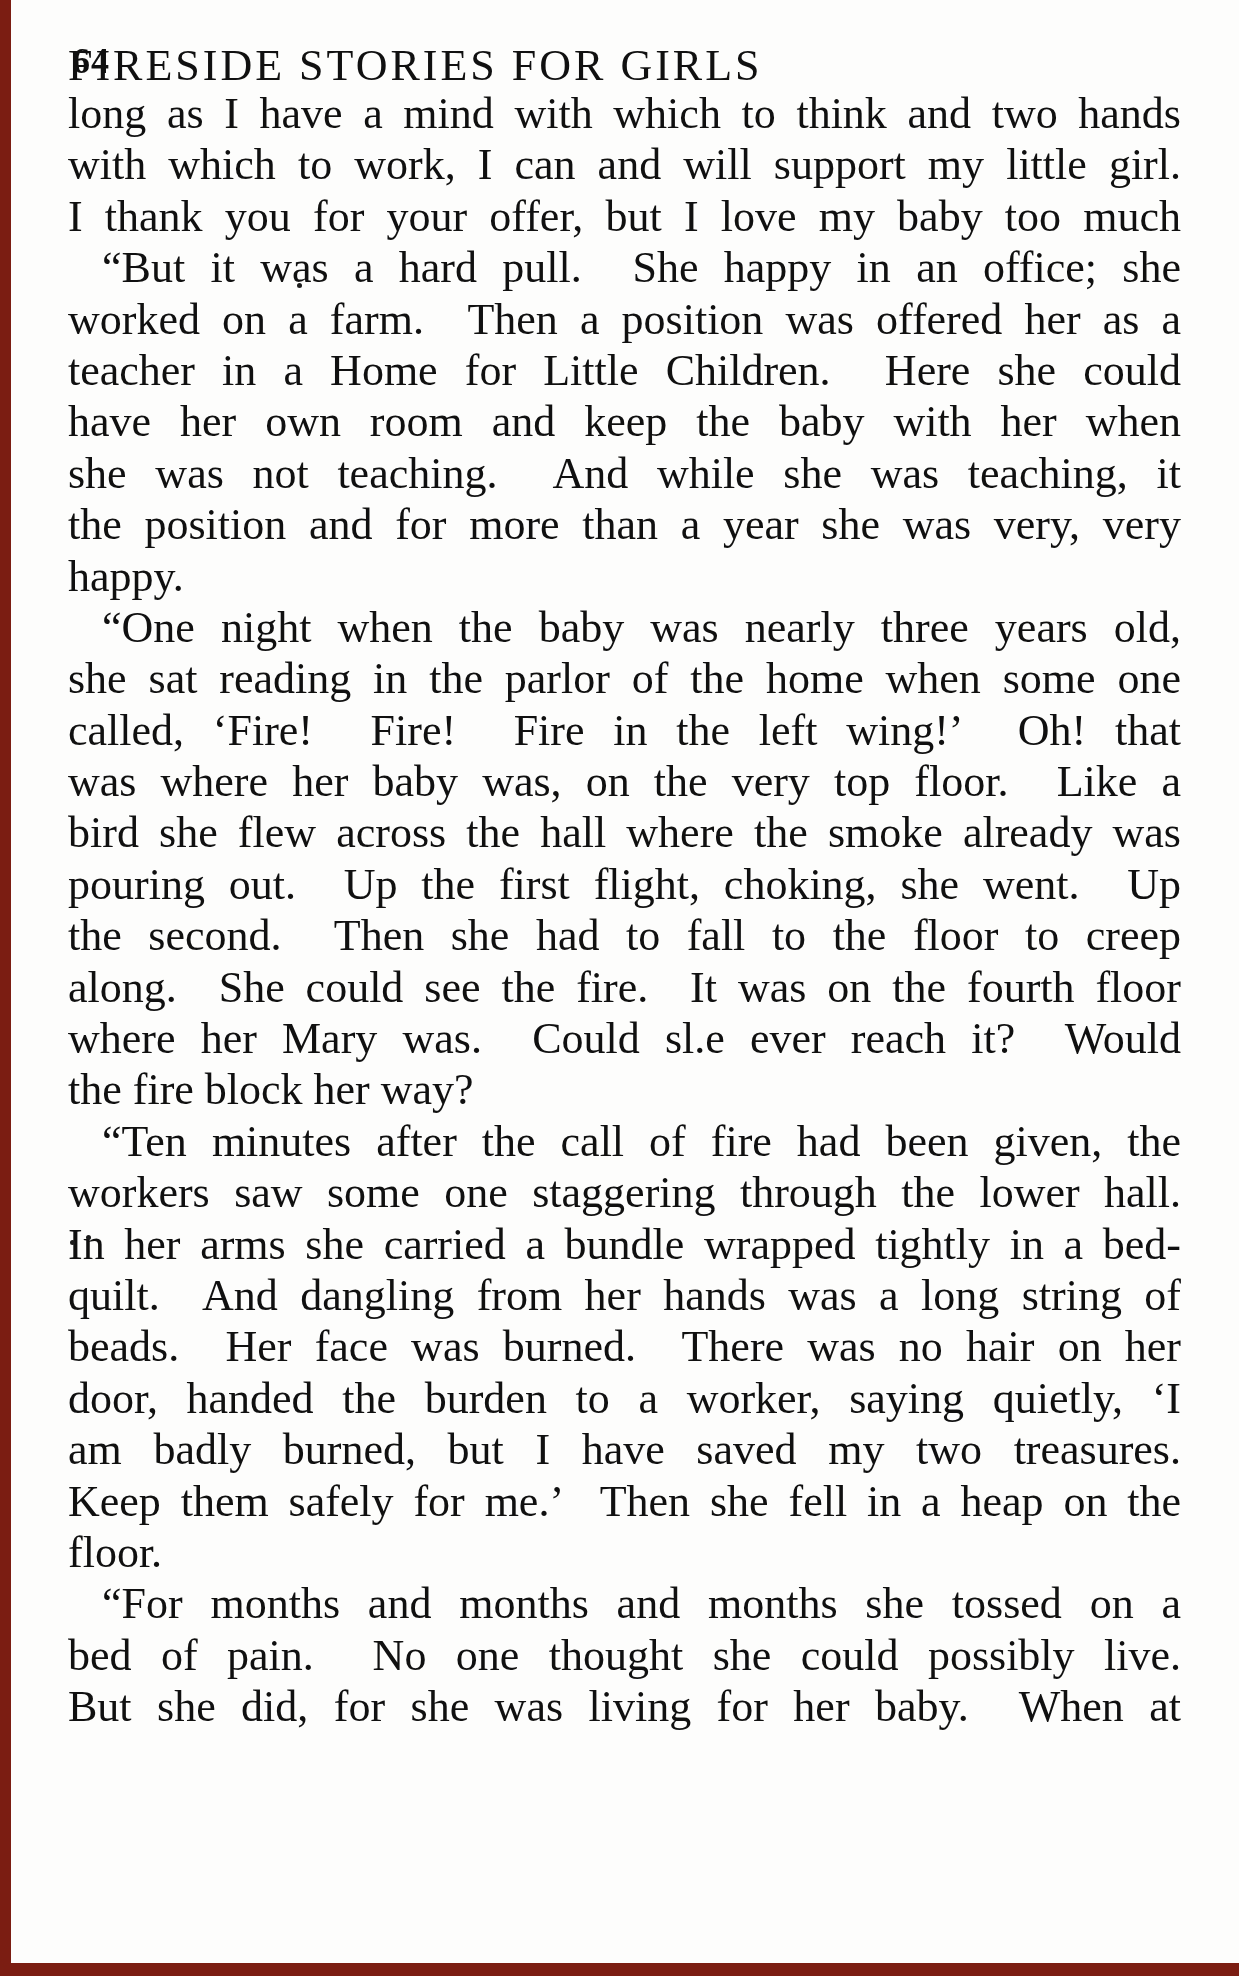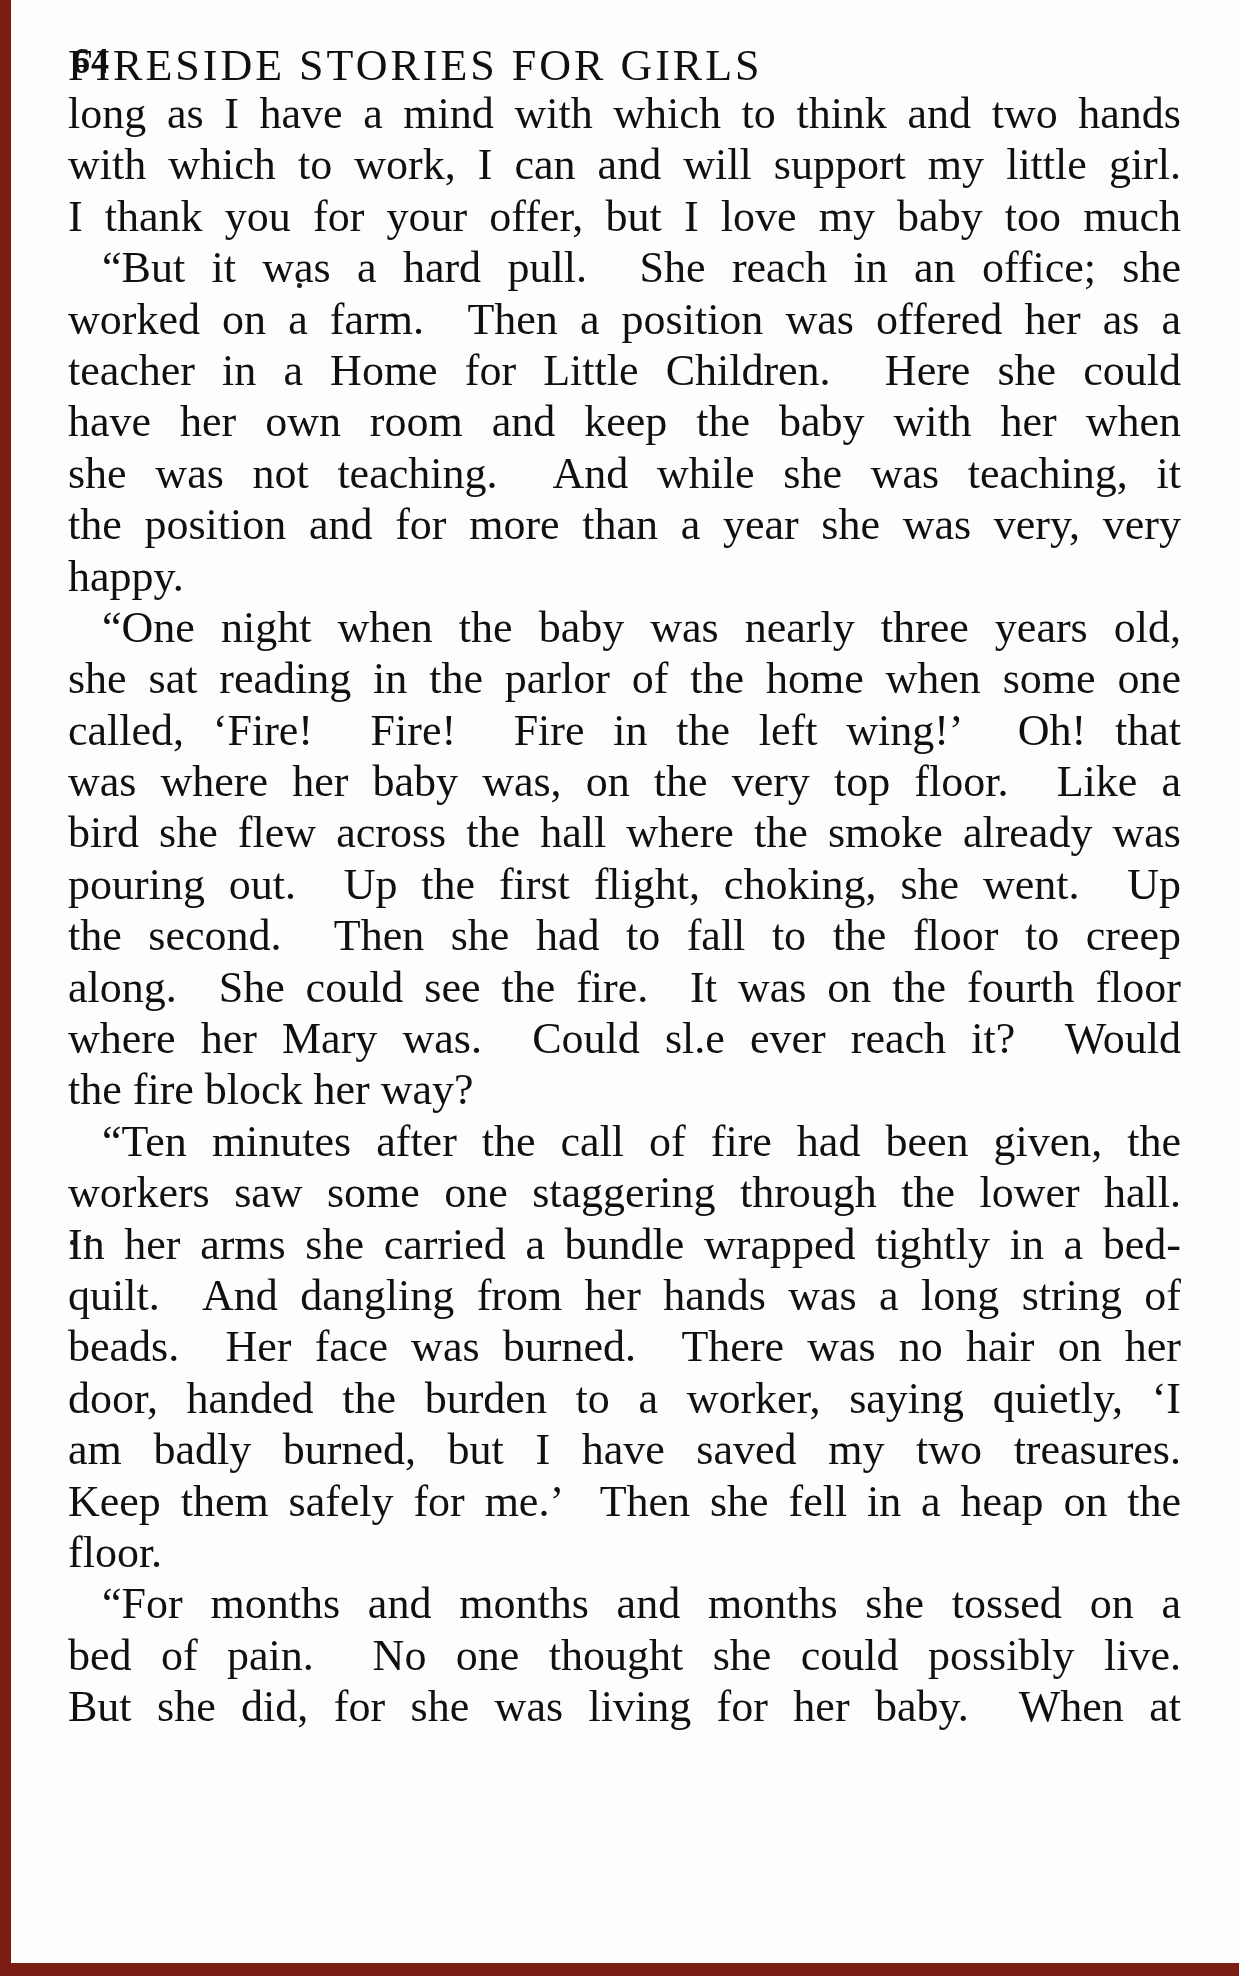--- a/index.html
+++ b/index.html
@@ -77,21 +77,21 @@
     <span class="pagenum">64</span>
     <div class="title">FIRESIDE STORIES FOR GIRLS</div>
   </div>
 
   <div class="textblock">
 
     <div class="line">long as I have a mind with which to think and two hands</div>
     <div class="line">with which to work, I can and will support my little girl.</div>
     <div class="line">I thank you for your offer, but I love my baby too much</div>
 
-    <div class="line ind">“But it was a hard pull.  She reach in an office; she</div>
+    <div class="line ind">“But it was a hard pull.  She happy in an office; she</div>
     <div class="line">worked on a farm.  Then a position was offered her as a</div>
     <div class="line">teacher in a Home for Little Children.  Here she could</div>
     <div class="line">have her own room and keep the baby with her when</div>
     <div class="line">she was not teaching.  And while she was teaching, it</div>
     <div class="line">the position and for more than a year she was very, very</div>
     <div class="line end">happy.</div>
 
     <div class="line ind">“One night when the baby was nearly three years old,</div>
     <div class="line">she sat reading in the parlor of the home when some one</div>
     <div class="line">called, ‘Fire!  Fire!  Fire in the left wing!’  Oh! that</div>

